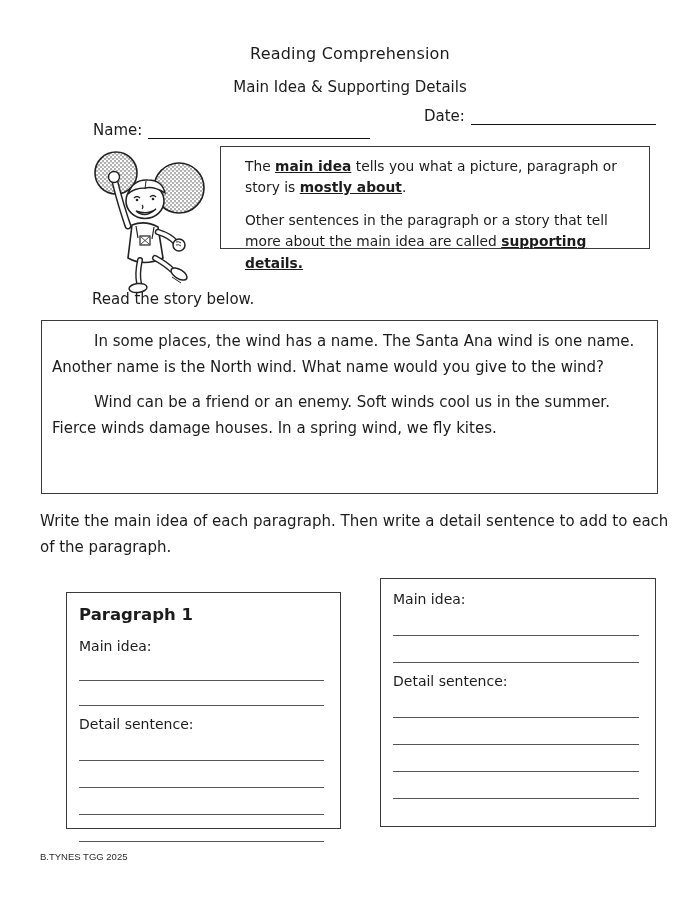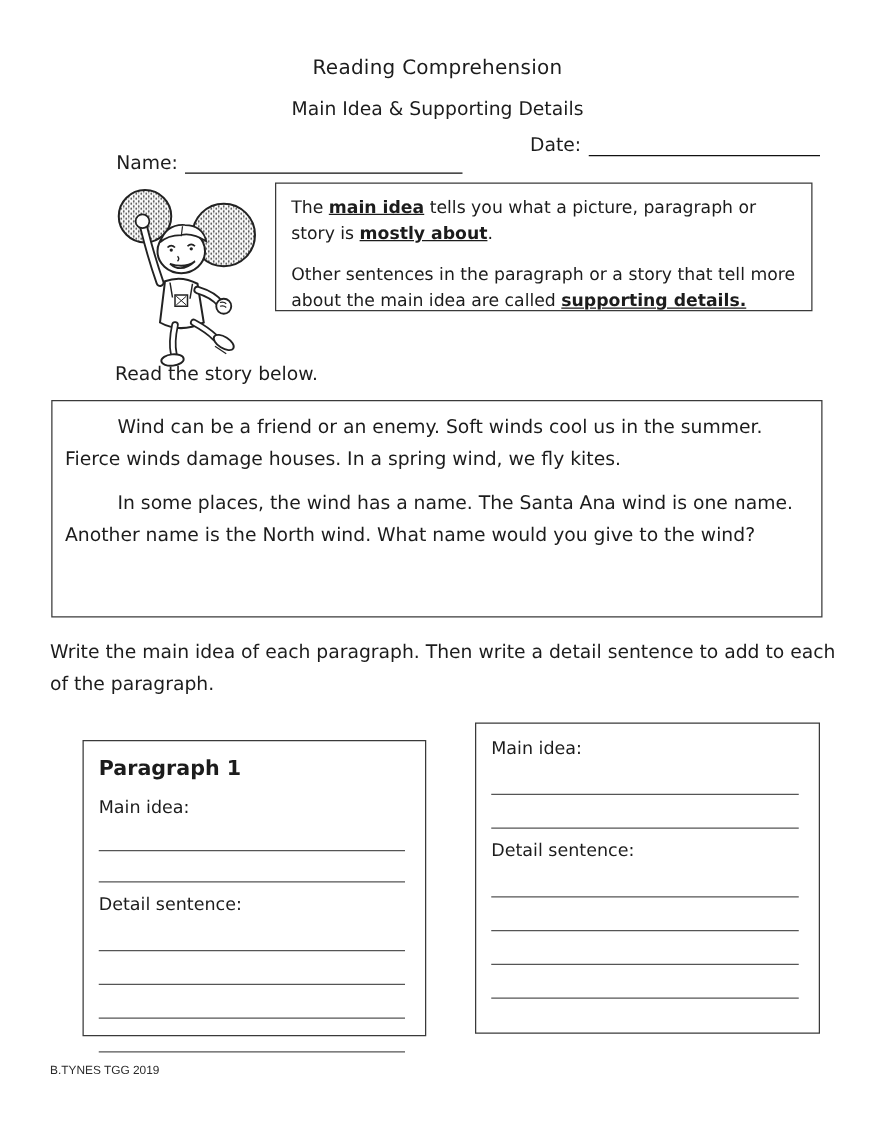--- a/index.html
+++ b/index.html
@@ -18,21 +18,21 @@
   .date-row{top:107px;left:424px;font-size:15px;white-space:nowrap;}
   .date-line{width:185px;margin-left:6px;}
   
   .girl{top:146px;left:88px;width:128px;height:150px;}
   
   .def-box{
     top:146px;left:220px;width:430px;height:103px;
     border:1.5px solid #3a3a3a;box-sizing:border-box;
     padding:9px 12px 0 12px;font-size:13.8px;line-height:1.55;
   }
-  .def-box p{margin:0 0 11px 0;}
+  .def-box p{margin:0 0 11px 12px;}
   .term{font-weight:bold;text-decoration:underline;}
   
   .read-instr{top:290px;left:92px;font-size:15px;}
   .story-box{
     top:320px;left:41px;width:617px;height:174px;
     border:1.4px solid #3a3a3a;box-sizing:border-box;
     padding:7px 14px 0 10px;font-size:15px;line-height:26px;
   }
   .story-box p{margin:0 0 9px 0;text-indent:42px;}
   .task-instr{top:508px;left:40px;width:634px;font-size:15px;line-height:26px;}
@@ -114,22 +114,22 @@
 </div>
 
 <div class="abs def-box">
   <p><span>The </span><span class="term">main idea</span><span> tells you what a picture, paragraph or story is </span><span class="term">mostly about</span><span>.</span></p>
   <p><span>Other sentences in the paragraph or a story that tell more about the main idea are called </span><span class="term">supporting details.</span></p>
 </div>
 
 <div class="abs read-instr">Read the story below.</div>
 
 <div class="abs story-box">
+  <p>In some places, the wind has a name. The Santa Ana wind is one name. Another name is the North wind. What name would you give to the wind?</p>
   <p>Wind can be a friend or an enemy. Soft winds cool us in the summer. Fierce winds damage houses. In a spring wind, we fly kites.</p>
-  <p>In some places, the wind has a name. The Santa Ana wind is one name. Another name is the North wind. What name would you give to the wind?</p>
 </div>
 
 <div class="abs task-instr">Write the main idea of each paragraph. Then write a detail sentence to add to each of the paragraph.</div>
 
 <div class="abs answer-box answer-box-1">
   <p class="answer-title">Paragraph 1</p>
   <p class="field-label">Main idea:</p>
   <div class="write-line"></div>
   <div class="write-line"></div>
   <p class="field-label detail-label">Detail sentence:</p>
@@ -143,13 +143,13 @@
   <p class="field-label">Main idea:</p>
   <div class="write-line tall"></div>
   <div class="write-line tall"></div>
   <p class="field-label detail-label">Detail sentence:</p>
   <div class="write-line tall"></div>
   <div class="write-line tall"></div>
   <div class="write-line tall"></div>
   <div class="write-line tall"></div>
 </div>
 
-<div class="abs footer">B.TYNES TGG 2019</div>
+<div class="abs footer">B.TYNES TGG 2025</div>
 
 </body></html>

